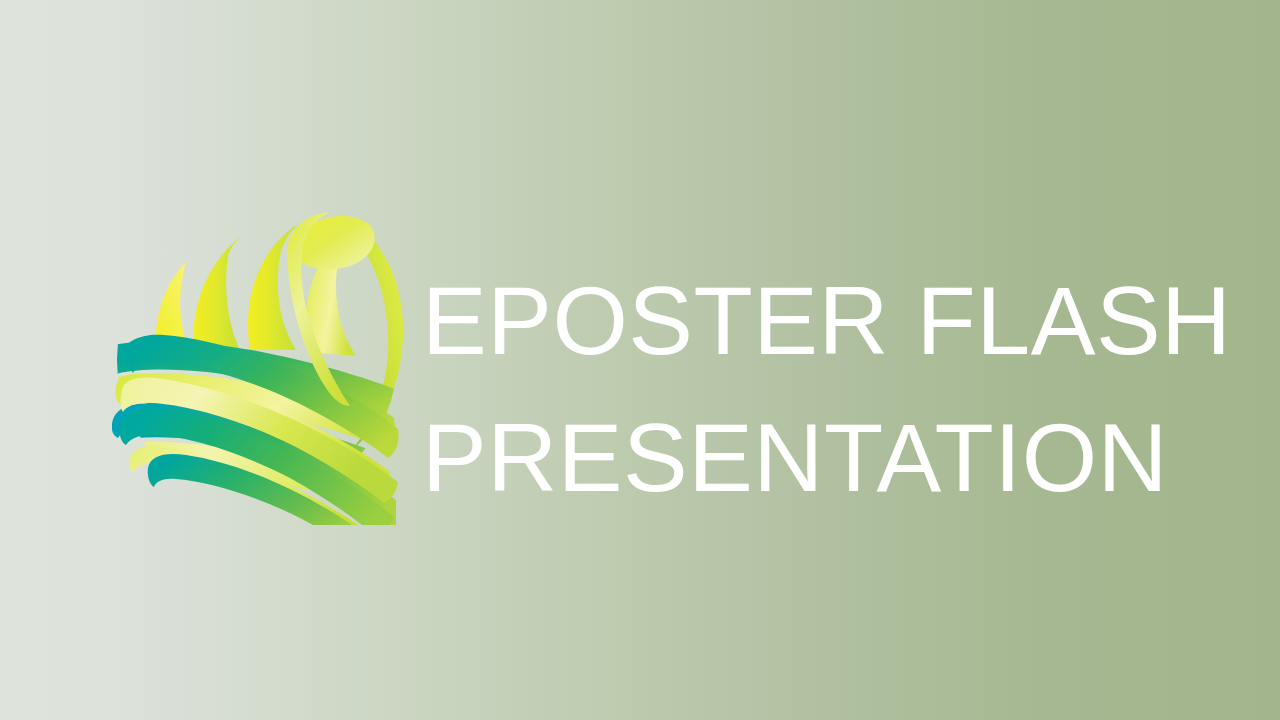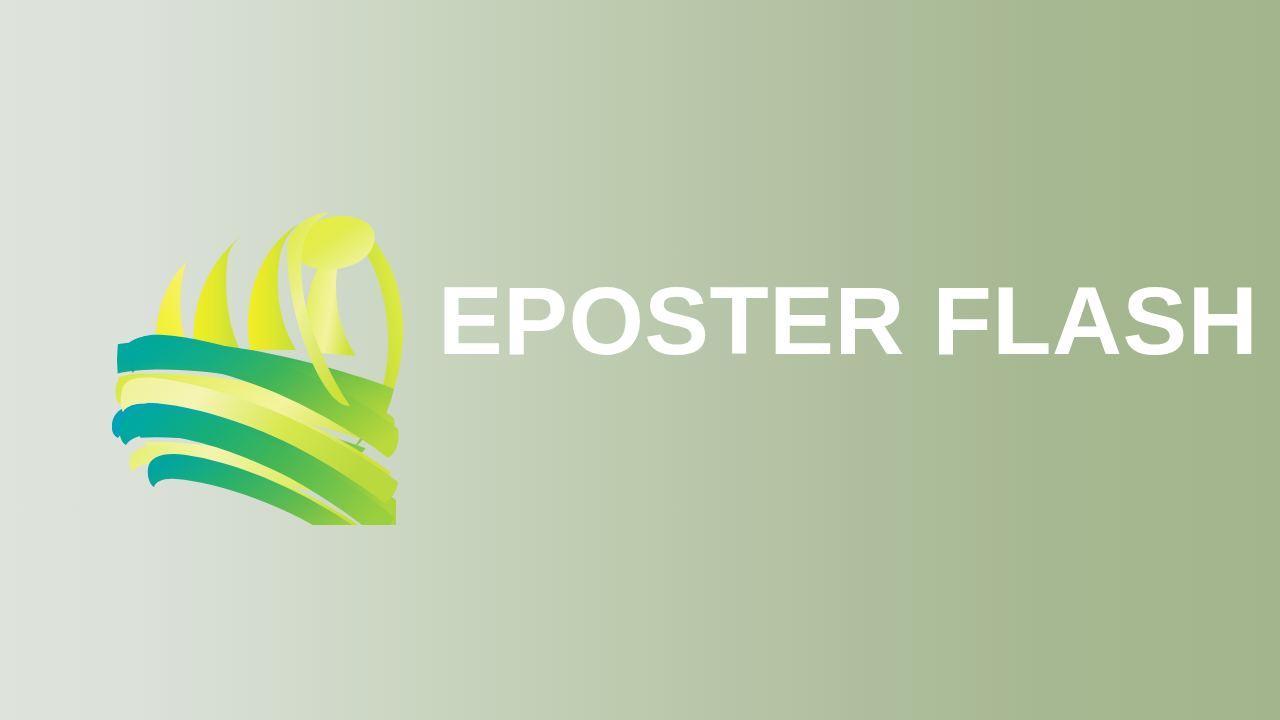--- a/index.html
+++ b/index.html
@@ -47,27 +47,26 @@
   #headline {
     position: absolute;
     left: 422px;
     top: 252px;
     width: 800px;
   }
   .headline-line {
     display: block;
     color: #ffffff;
     font-family: "Liberation Sans", sans-serif;
-    font-weight: bold;
+    font-weight: normal;
     font-size: 97px;
     line-height: 137px;
     letter-spacing: 0.5px;
     white-space: nowrap;
     text-transform: uppercase;
-    margin-left: 16px;
   }
 </style>
 </head>
 <body>
 
 <div id="slide">
 
   <div id="logo-wrap">
     <svg viewBox="0 0 300 325" xmlns="http://www.w3.org/2000/svg">
       <defs>
@@ -255,15 +254,16 @@
                  C246,68 218,74 196,66 C186,62 180,52 182,42 Z"></path>
         <path fill="url(#gStem)" d="M175,52 C175,30 194,14 218,12 C206,18 196,28 192,42
                  C186,68 190,104 204,140 C214,166 226,188 238,206
                  C230,206 222,200 214,188 C192,154 176,102 175,52 Z"></path>
       </g>
     </svg>
   </div>
 
   <div id="headline">
     <span class="headline-line">EPOSTER FLASH</span>
+    <span class="headline-line">PRESENTATION</span>
   </div>
 
 </div>
 
 </body></html>

